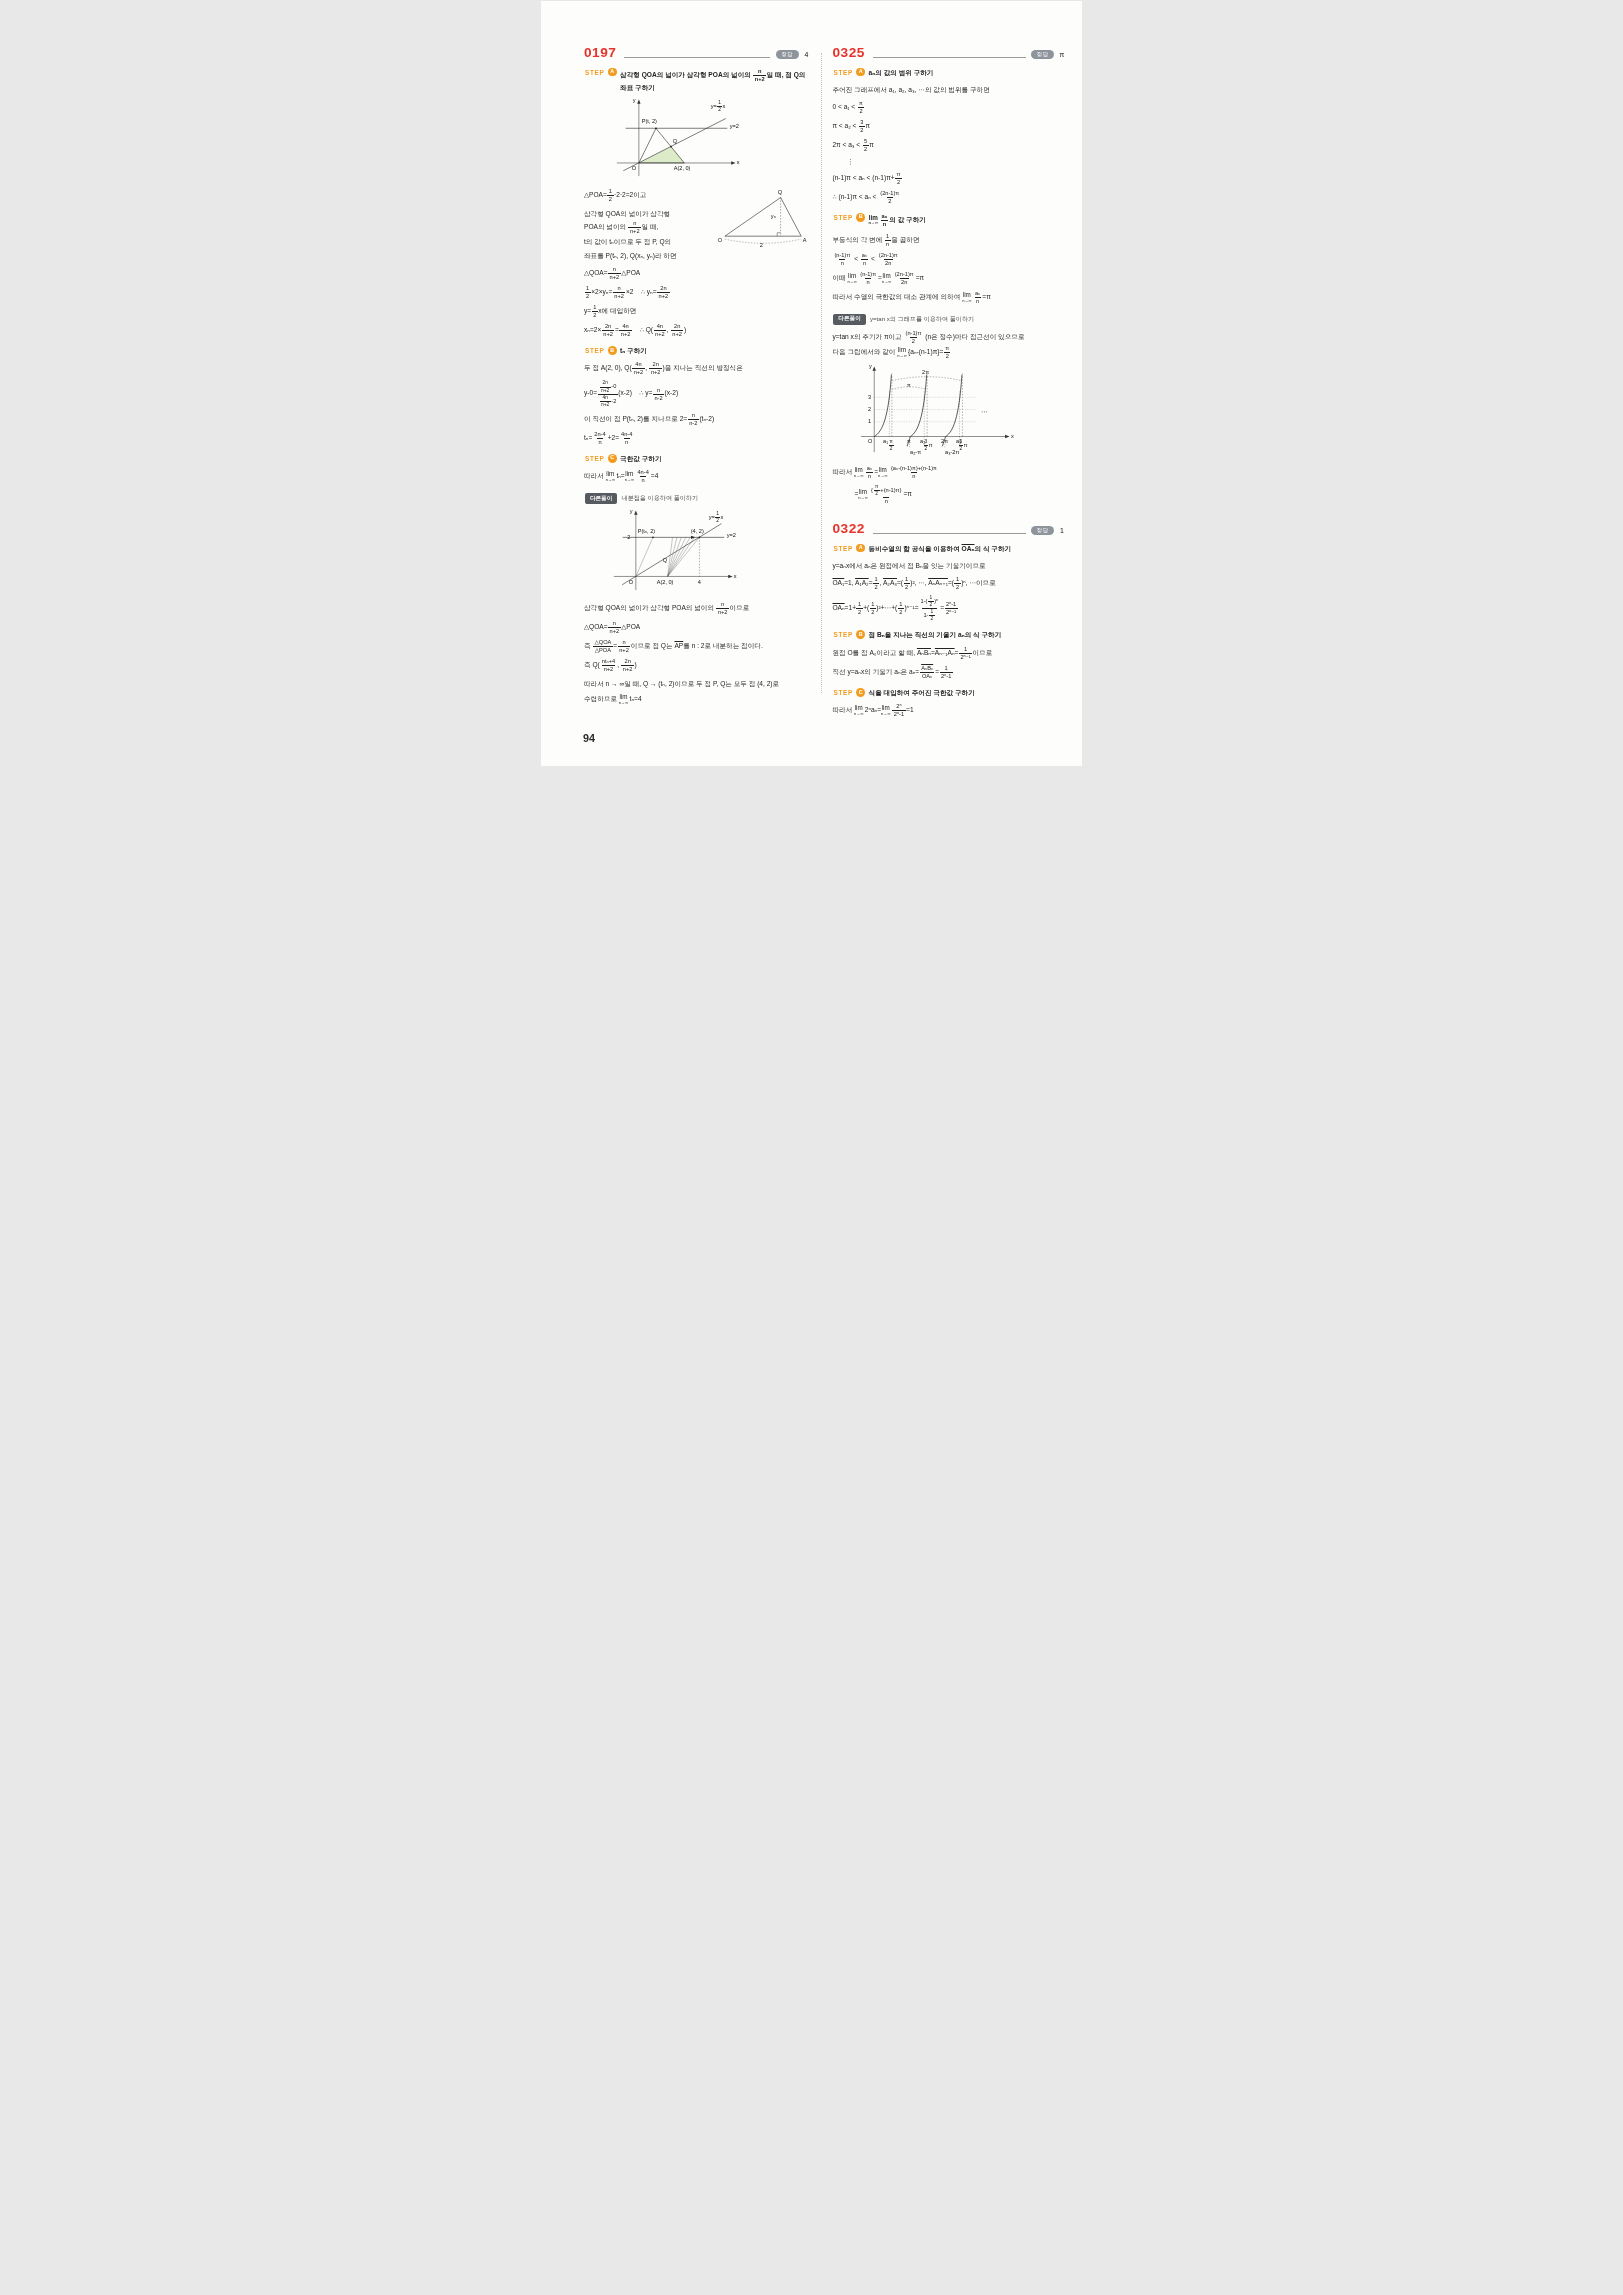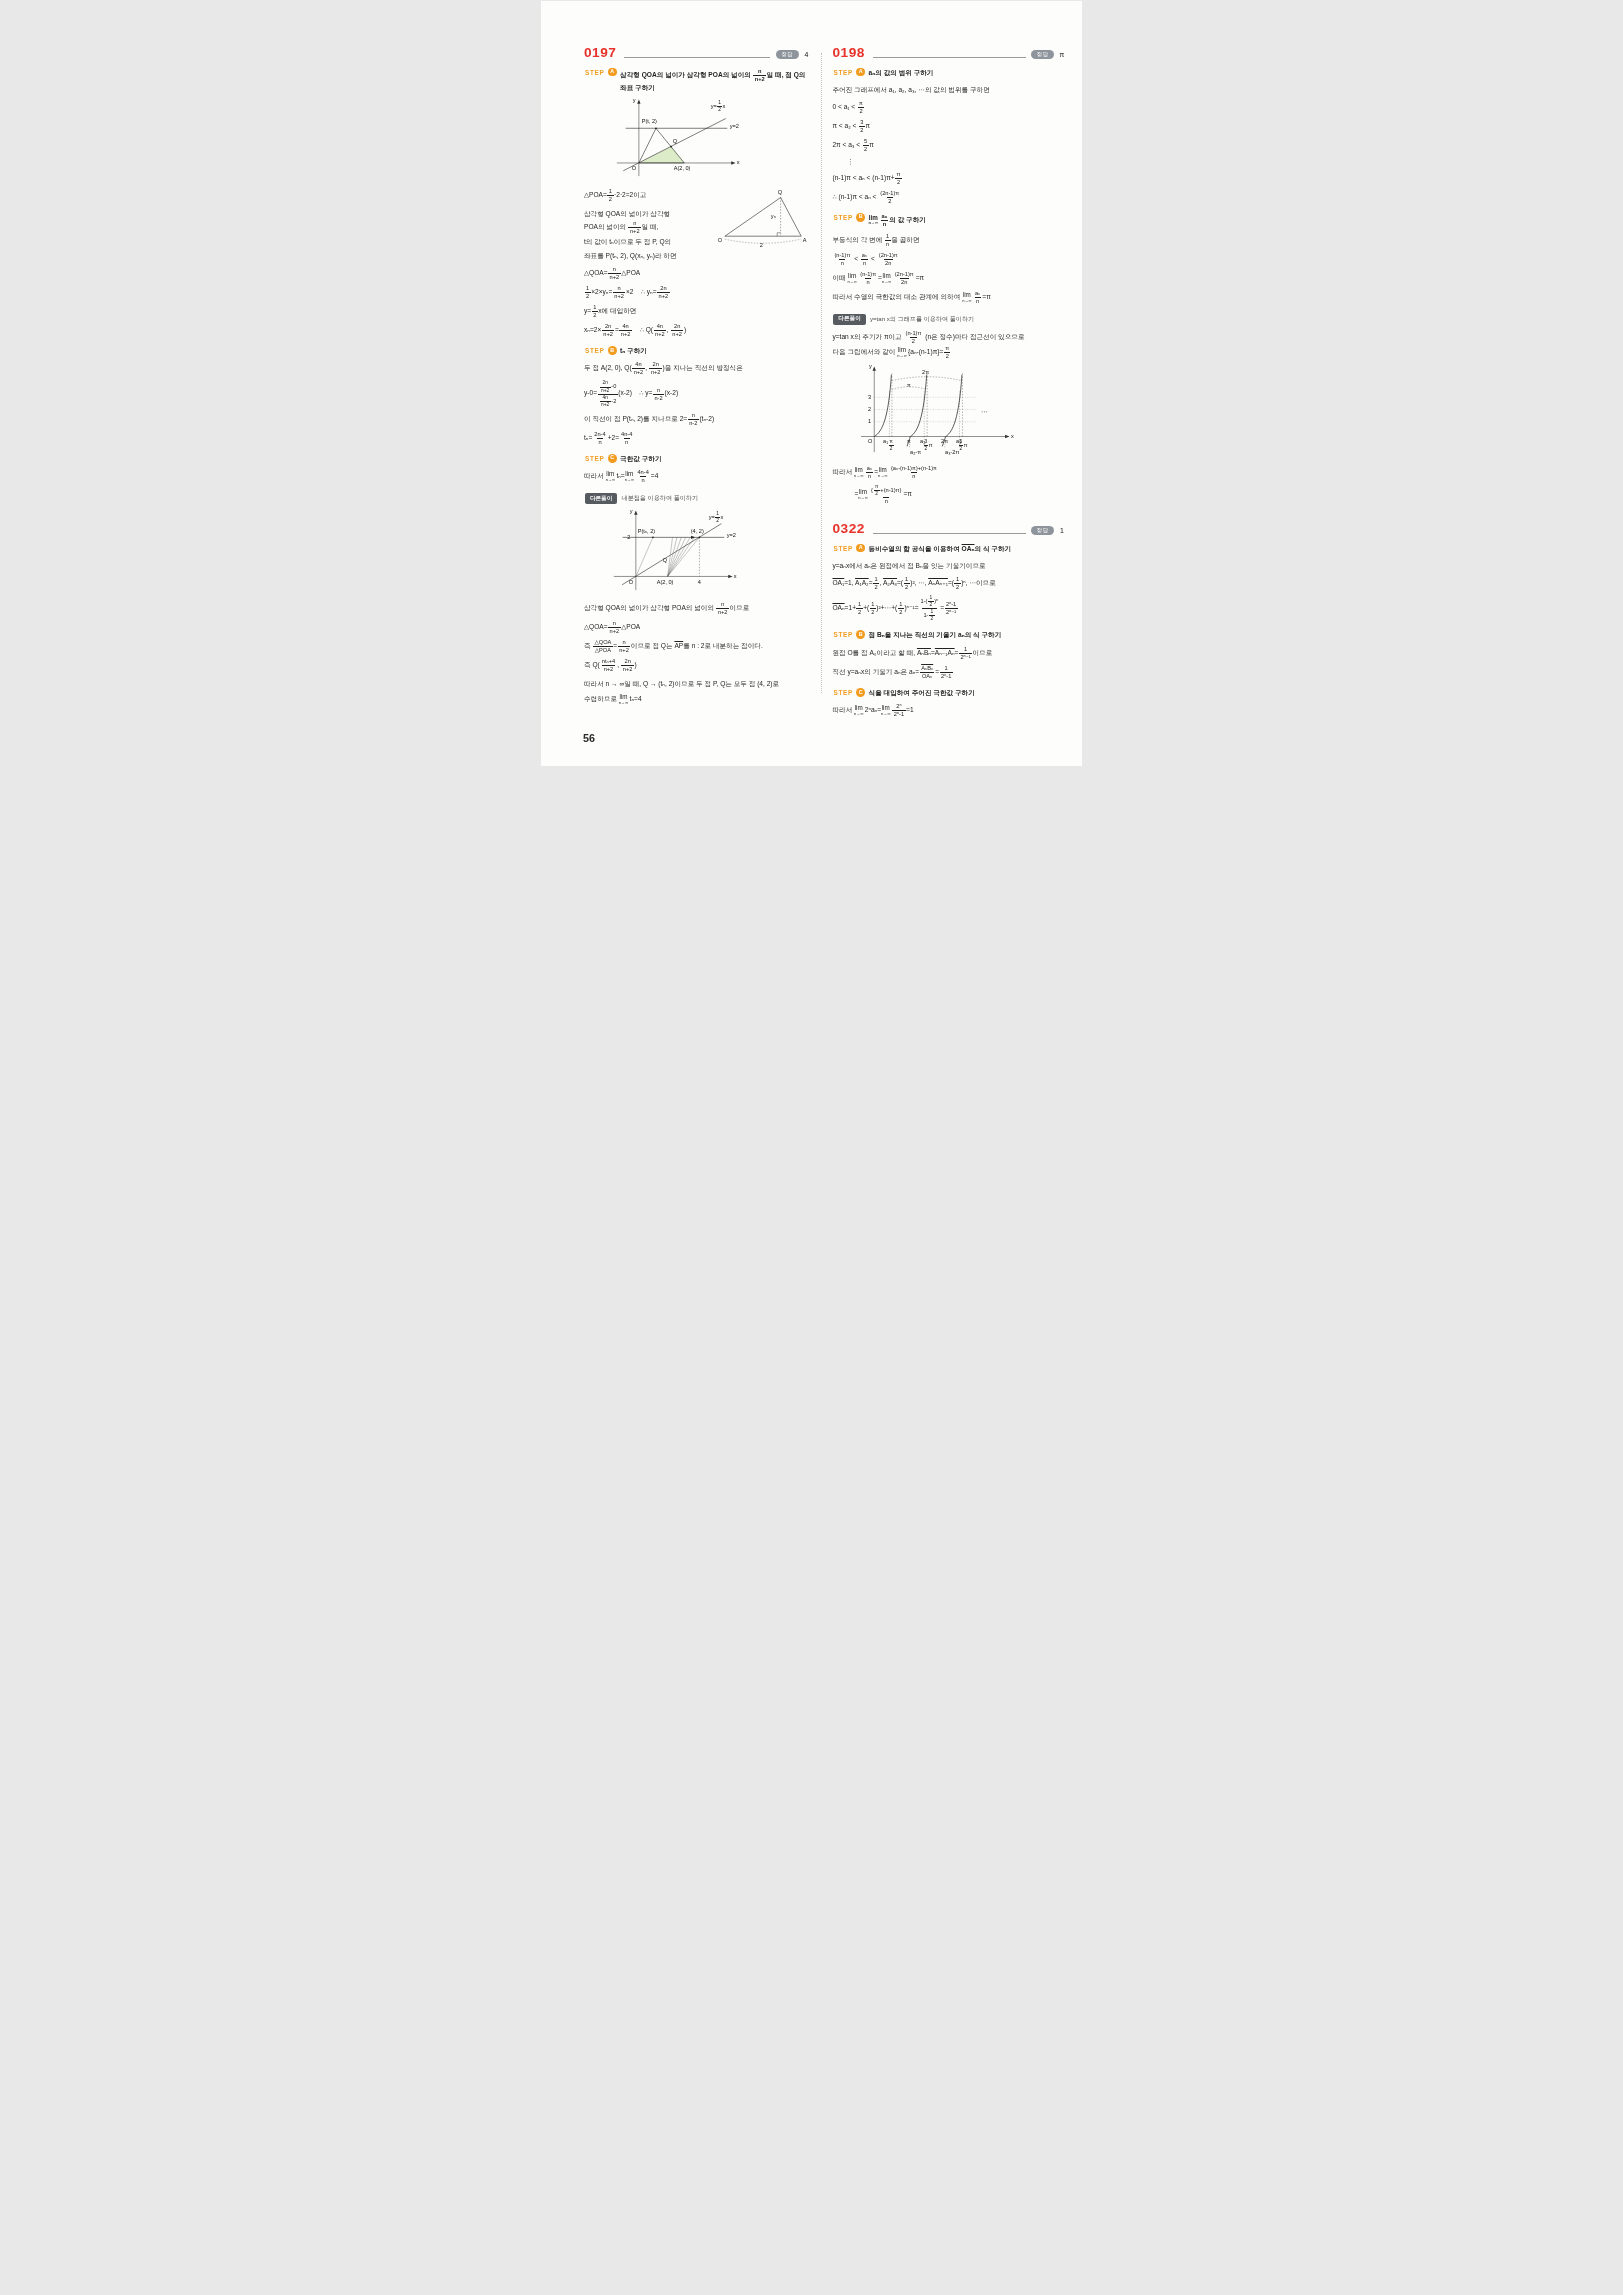--- a/index.html
+++ b/index.html
@@ -212,21 +212,21 @@
           <div class="fline">수렴하므로 <span class="lim"><span class="limtop">lim</span><span class="limsub">n→∞</span></span>tₙ=4</div>
         </div>
     </section>
 
     <div class="col-divider"></div>
 
     <div class="col right">
 
       <section>
         <div class="prob-header">
-          <span class="prob-num">0198</span>
+          <span class="prob-num">0325</span>
           <span class="rule"></span>
           <span class="answer">
             <span class="answer-pill">정답</span>
             <span class="answer-val">π</span>
           </span>
         </div>
 
         <div>
             <div class="step-row">
               <span class="step-word">STEP</span>
@@ -366,15 +366,15 @@
               <span class="step-badge">C</span>
               <span class="step-title">식을 대입하여 주어진 극한값 구하기</span>
             </div>
             <div class="fline">따라서 <span class="lim"><span class="limtop">lim</span><span class="limsub">n→∞</span></span>2ⁿaₙ=<span class="lim"><span class="limtop">lim</span><span class="limsub">n→∞</span></span><span class="frac"><span class="num">2ⁿ</span><span class="den">2ⁿ-1</span></span>=1</div>
           </div>
       </section>
 
     </div>
   </div>
 
-  <div class="page-number">56</div>
+  <div class="page-number">94</div>
 </div>
 
 
 </body></html>

